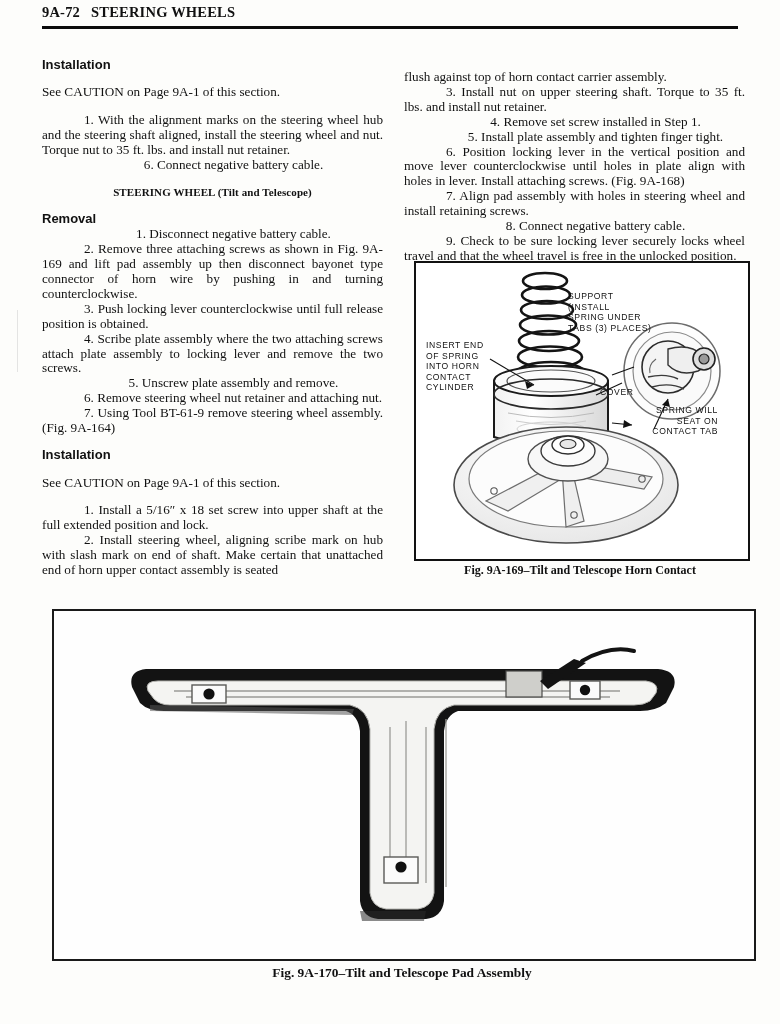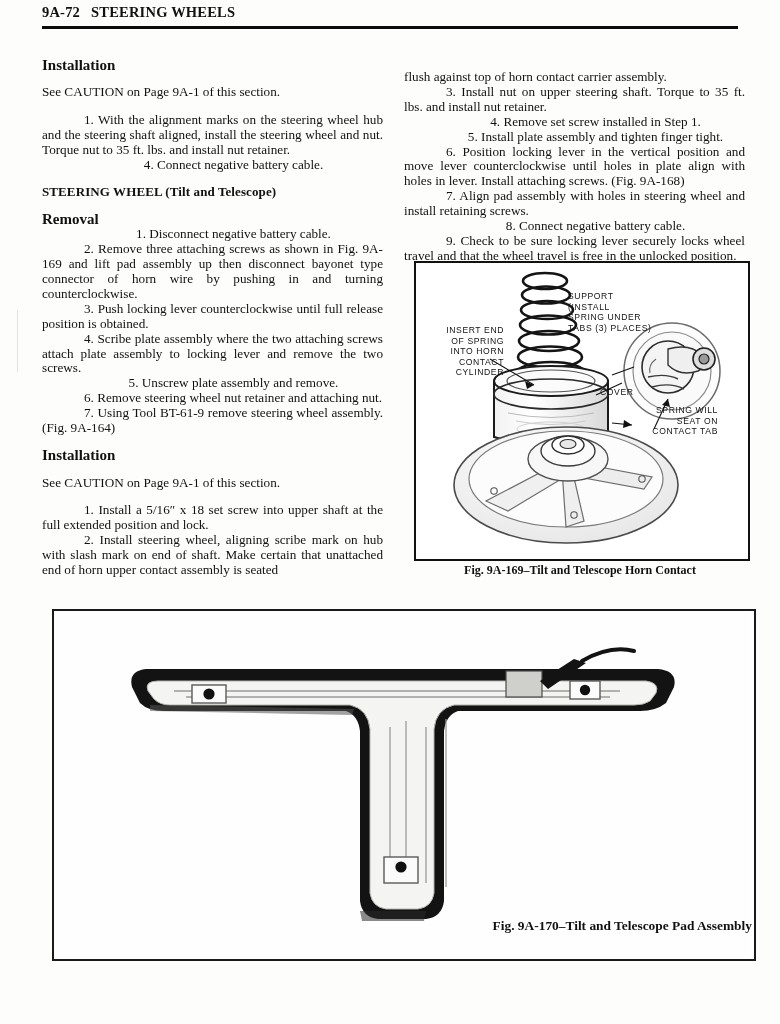--- a/index.html
+++ b/index.html
@@ -18,36 +18,36 @@
 
   
   .col{position:absolute;top:58px;width:341px;font-size:13.2px;line-height:14.9px;}
   .col.left{left:42px;}
   .col.right{left:404px;margin-top:12px;}
 
   p{margin:0;text-align:justify;text-justify:inter-word;}
   p.ind{text-indent:42px;}
   p.noind{text-indent:0;}
   .gap{height:12.5px;}
-  h3.sub{margin:0;font-size:15px;font-weight:bold;font-family:Liberation Serif, serif;}
-  h3.sec{margin:0;font-size:13px;font-weight:bold;letter-spacing:.1px;}
+  h3.sub{margin:0;font-size:13px;font-weight:bold;font-family:Liberation Sans, sans-serif;}
+  h3.sec{margin:0;font-size:11px;font-weight:bold;letter-spacing:.1px;text-align:center;}
   .lastline{text-align:center;}
 
   
   .fig1{position:absolute;left:414px;top:261px;width:332px;height:296px;
         border:2px solid #111;background:#fff;}
   .fig1cap{position:absolute;left:404px;top:563px;width:352px;text-align:center;
            font-weight:bold;font-size:12px;}
   .cal{position:absolute;font-family:"Liberation Sans",sans-serif;font-size:8.6px;
        line-height:10.6px;letter-spacing:.6px;color:#111;}
 
   
   .fig2{position:absolute;left:52px;top:609px;width:700px;height:348px;
         border:2px solid #1a1a1a;background:#fff;overflow:hidden;}
-  .fig2cap{position:absolute;left:52px;top:918px;width:700px;text-align:right;
+  .fig2cap{position:absolute;left:52px;top:965px;width:700px;text-align:center;
            font-weight:bold;font-size:13.4px;}
 
   
   .artifact{position:absolute;background:#cfcfcf;opacity:.55;}
 </style>
 </head>
 <body>
 
 <div class="page">
 
@@ -57,21 +57,21 @@
   <div class="rule"></div>
 
   <div class="artifact" style="left:17px;top:310px;width:1px;height:62px;"></div>
 
   <div class="col left">
     <h3 class="sub">Installation</h3>
     <div class="gap"></div>
     <p class="noind">See CAUTION on Page 9A-1 of this section.</p>
     <div class="gap"></div>
     <p class="ind">1. With the alignment marks on the steering wheel hub and the steering shaft aligned, install the steering wheel and nut. Torque nut to 35 ft. lbs. and install nut retainer.</p>
-    <p class="ind lastline">4. Connect negative battery cable.</p>
+    <p class="ind lastline">6. Connect negative battery cable.</p>
     <div class="gap"></div>
     <h3 class="sec">STEERING WHEEL (Tilt and Telescope)</h3>
     <div class="gap"></div>
     <h3 class="sub">Removal</h3>
     <p class="ind lastline">1. Disconnect negative battery cable.</p>
     <p class="ind">2. Remove three attaching screws as shown in Fig. 9A-169 and lift pad assembly up then disconnect bayonet type connector of horn wire by pushing in and turning counterclockwise.</p>
     <p class="ind">3. Push locking lever counterclockwise until full release position is obtained.</p>
     <p class="ind">4. Scribe plate assembly where the two attaching screws attach plate assembly to locking lever and remove the two screws.</p>
     <p class="ind lastline">5. Unscrew plate assembly and remove.</p>
     <p class="ind">6. Remove steering wheel nut retainer and attaching nut.</p>
@@ -162,21 +162,21 @@
         <path d="M196 112 L218 104"></path>
         <path d="M180 132 L206 120"></path>
         <path d="M252 136 L238 166"></path>
         <path d="M196 160 L216 162"></path>
       </g>
       <polygon points="118,122 109,118 111,126" fill="#111"></polygon>
       <polygon points="216,162 208,157 207,165" fill="#111"></polygon>
       <polygon points="252,136 246,142 254,144" fill="#111"></polygon>
     </svg>
 
-    <div class="cal" style="left: 10px; top: 62px; width: 78px; white-space: pre-line; text-align: right;">INSERT END
+    <div class="cal" style="left: 10px; top: 77px; width: 78px; white-space: pre-line;">INSERT END
 OF SPRING
 INTO HORN
 CONTACT
 CYLINDER</div>
     <div class="cal" style="left: 152px; top: 28px; width: 112px; white-space: pre-line;">SUPPORT
 (INSTALL
 SPRING UNDER
 TABS (3) PLACES)</div>
     <div class="cal" style="left: 184px; top: 124px; white-space: pre-line;">COVER</div>
     <div class="cal" style="left: 192px; top: 142px; width: 110px; white-space: pre-line; text-align: right;">SPRING WILL

